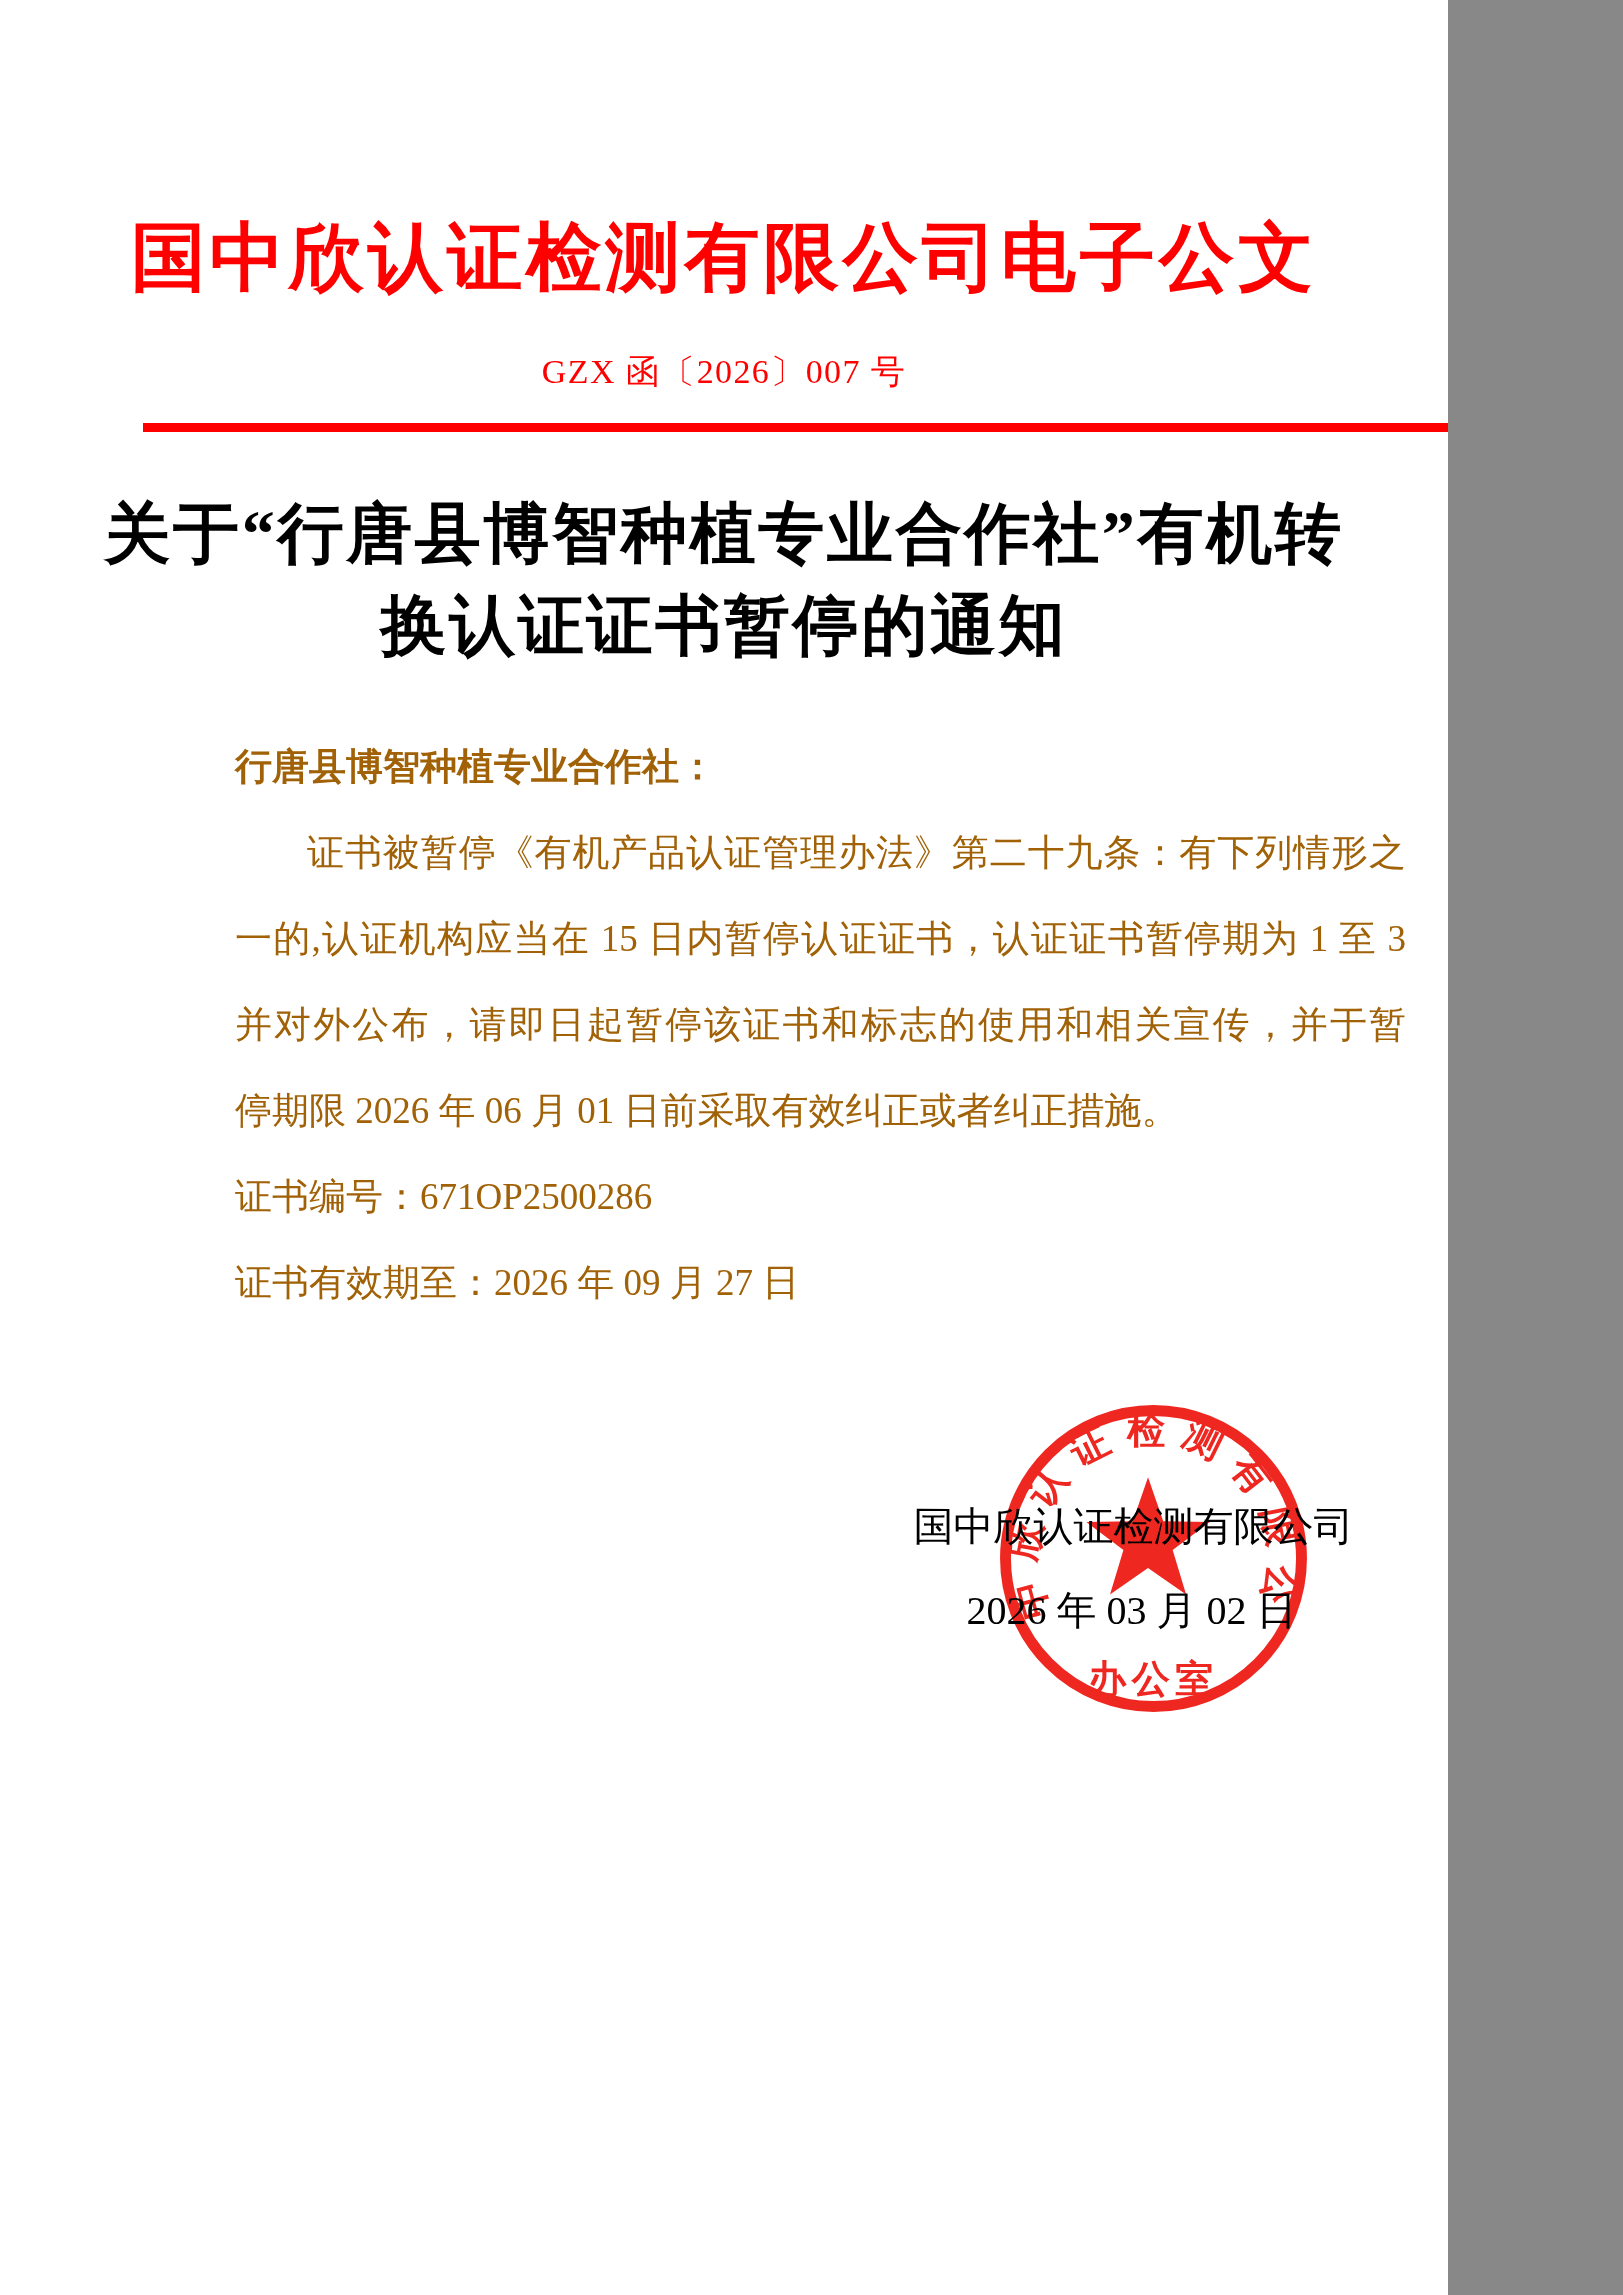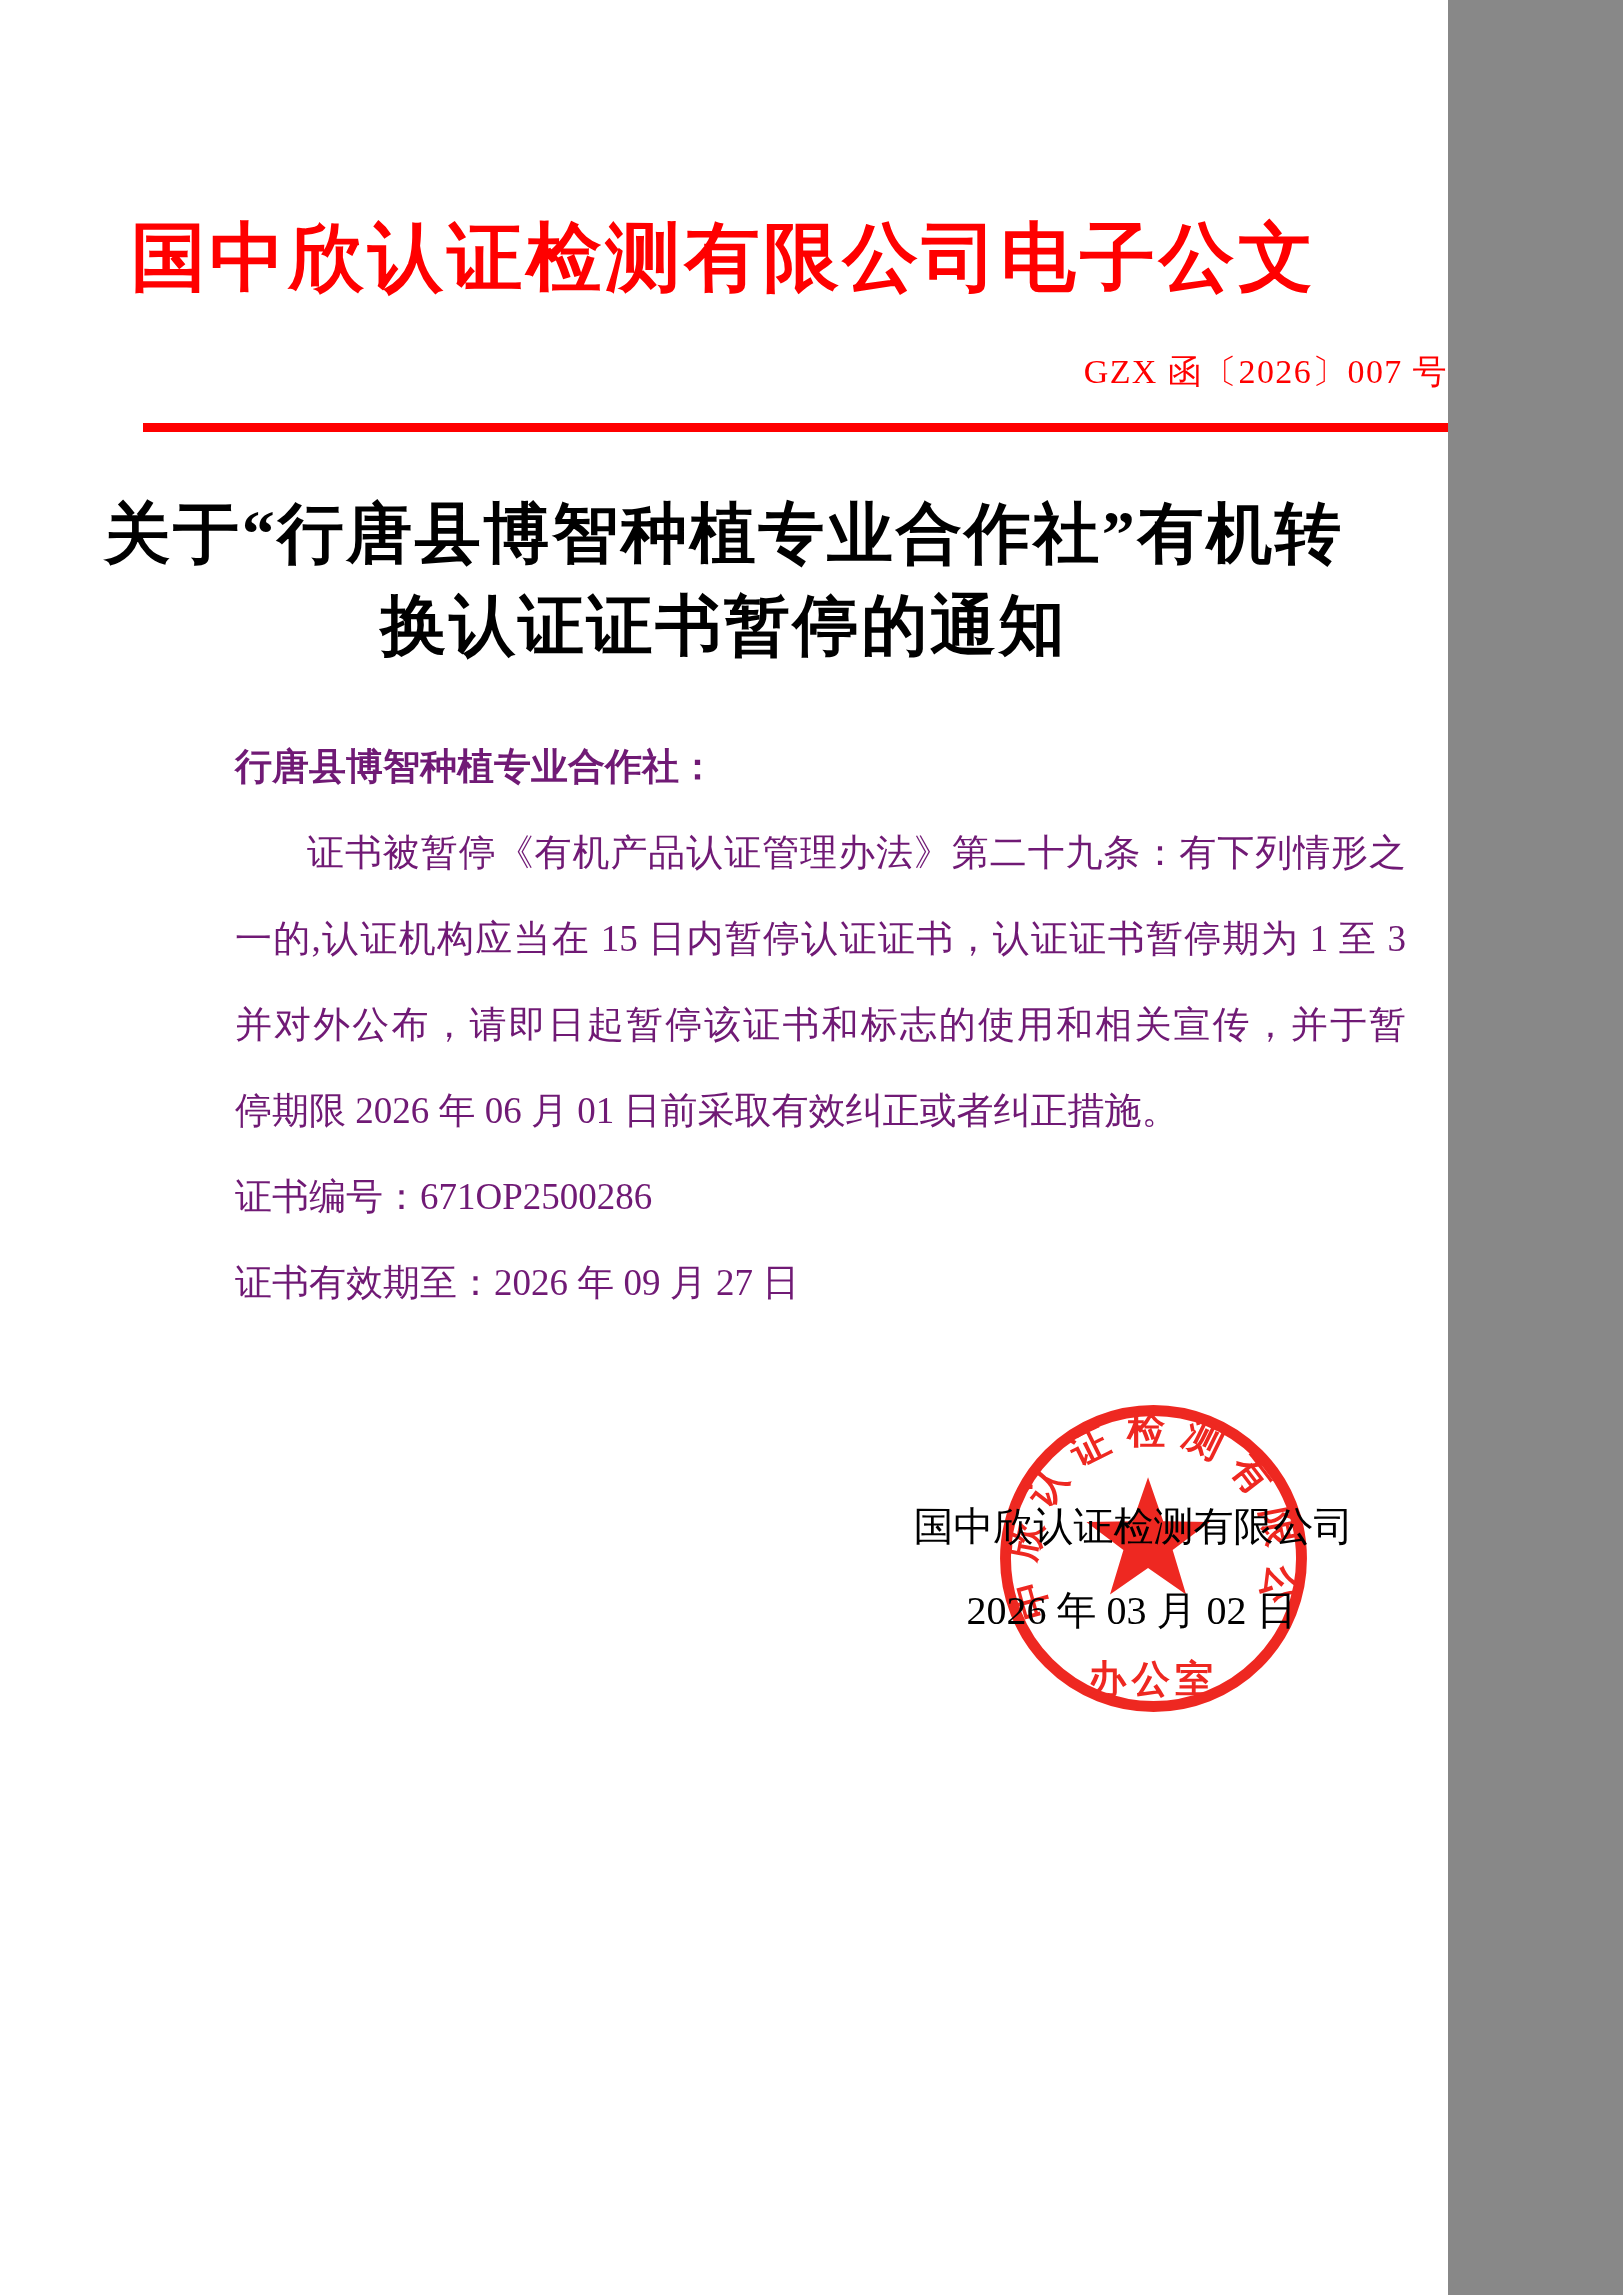--- a/index.html
+++ b/index.html
@@ -12,36 +12,36 @@
     overflow:hidden;
   }
   .org-title{
     position:absolute;left:0;top:220px;width:100%;
     text-align:center;
     font-size:75px;line-height:75px;font-weight:700;
     letter-spacing:4.1px;color:#ff0000;white-space:nowrap;
   }
   .doc-number{
     position:absolute;left:0;top:355px;width:100%;
-    text-align:right;
+    text-align:center;
     font-size:34px;line-height:34px;color:#ff0000;
     letter-spacing:1.4px;white-space:nowrap;
   }
   .red-rule{
     position:absolute;left:143px;top:423px;width:1307px;height:8.9px;
     background:#ff0000;
   }
   .doc-title{
     position:absolute;left:0;top:488px;width:100%;
     text-align:center;font-weight:700;
     font-size:66px;line-height:92px;letter-spacing:2.7px;color:#000;
   }
   .body-lines{
     position:absolute;left:235px;top:724px;width:1171px;
-    font-size:37px;line-height:86px;color:#701a75;z-index:2;
+    font-size:37px;line-height:86px;color:#a16207;z-index:2;
   }
   .body-line{white-space:nowrap;}
   .body-line.just{
     white-space:normal;
     text-align:justify;
     text-align-last:justify;
   }
   .body-line.indent{padding-left:72px;}
   .b{font-weight:700;}
   .sig-company{

